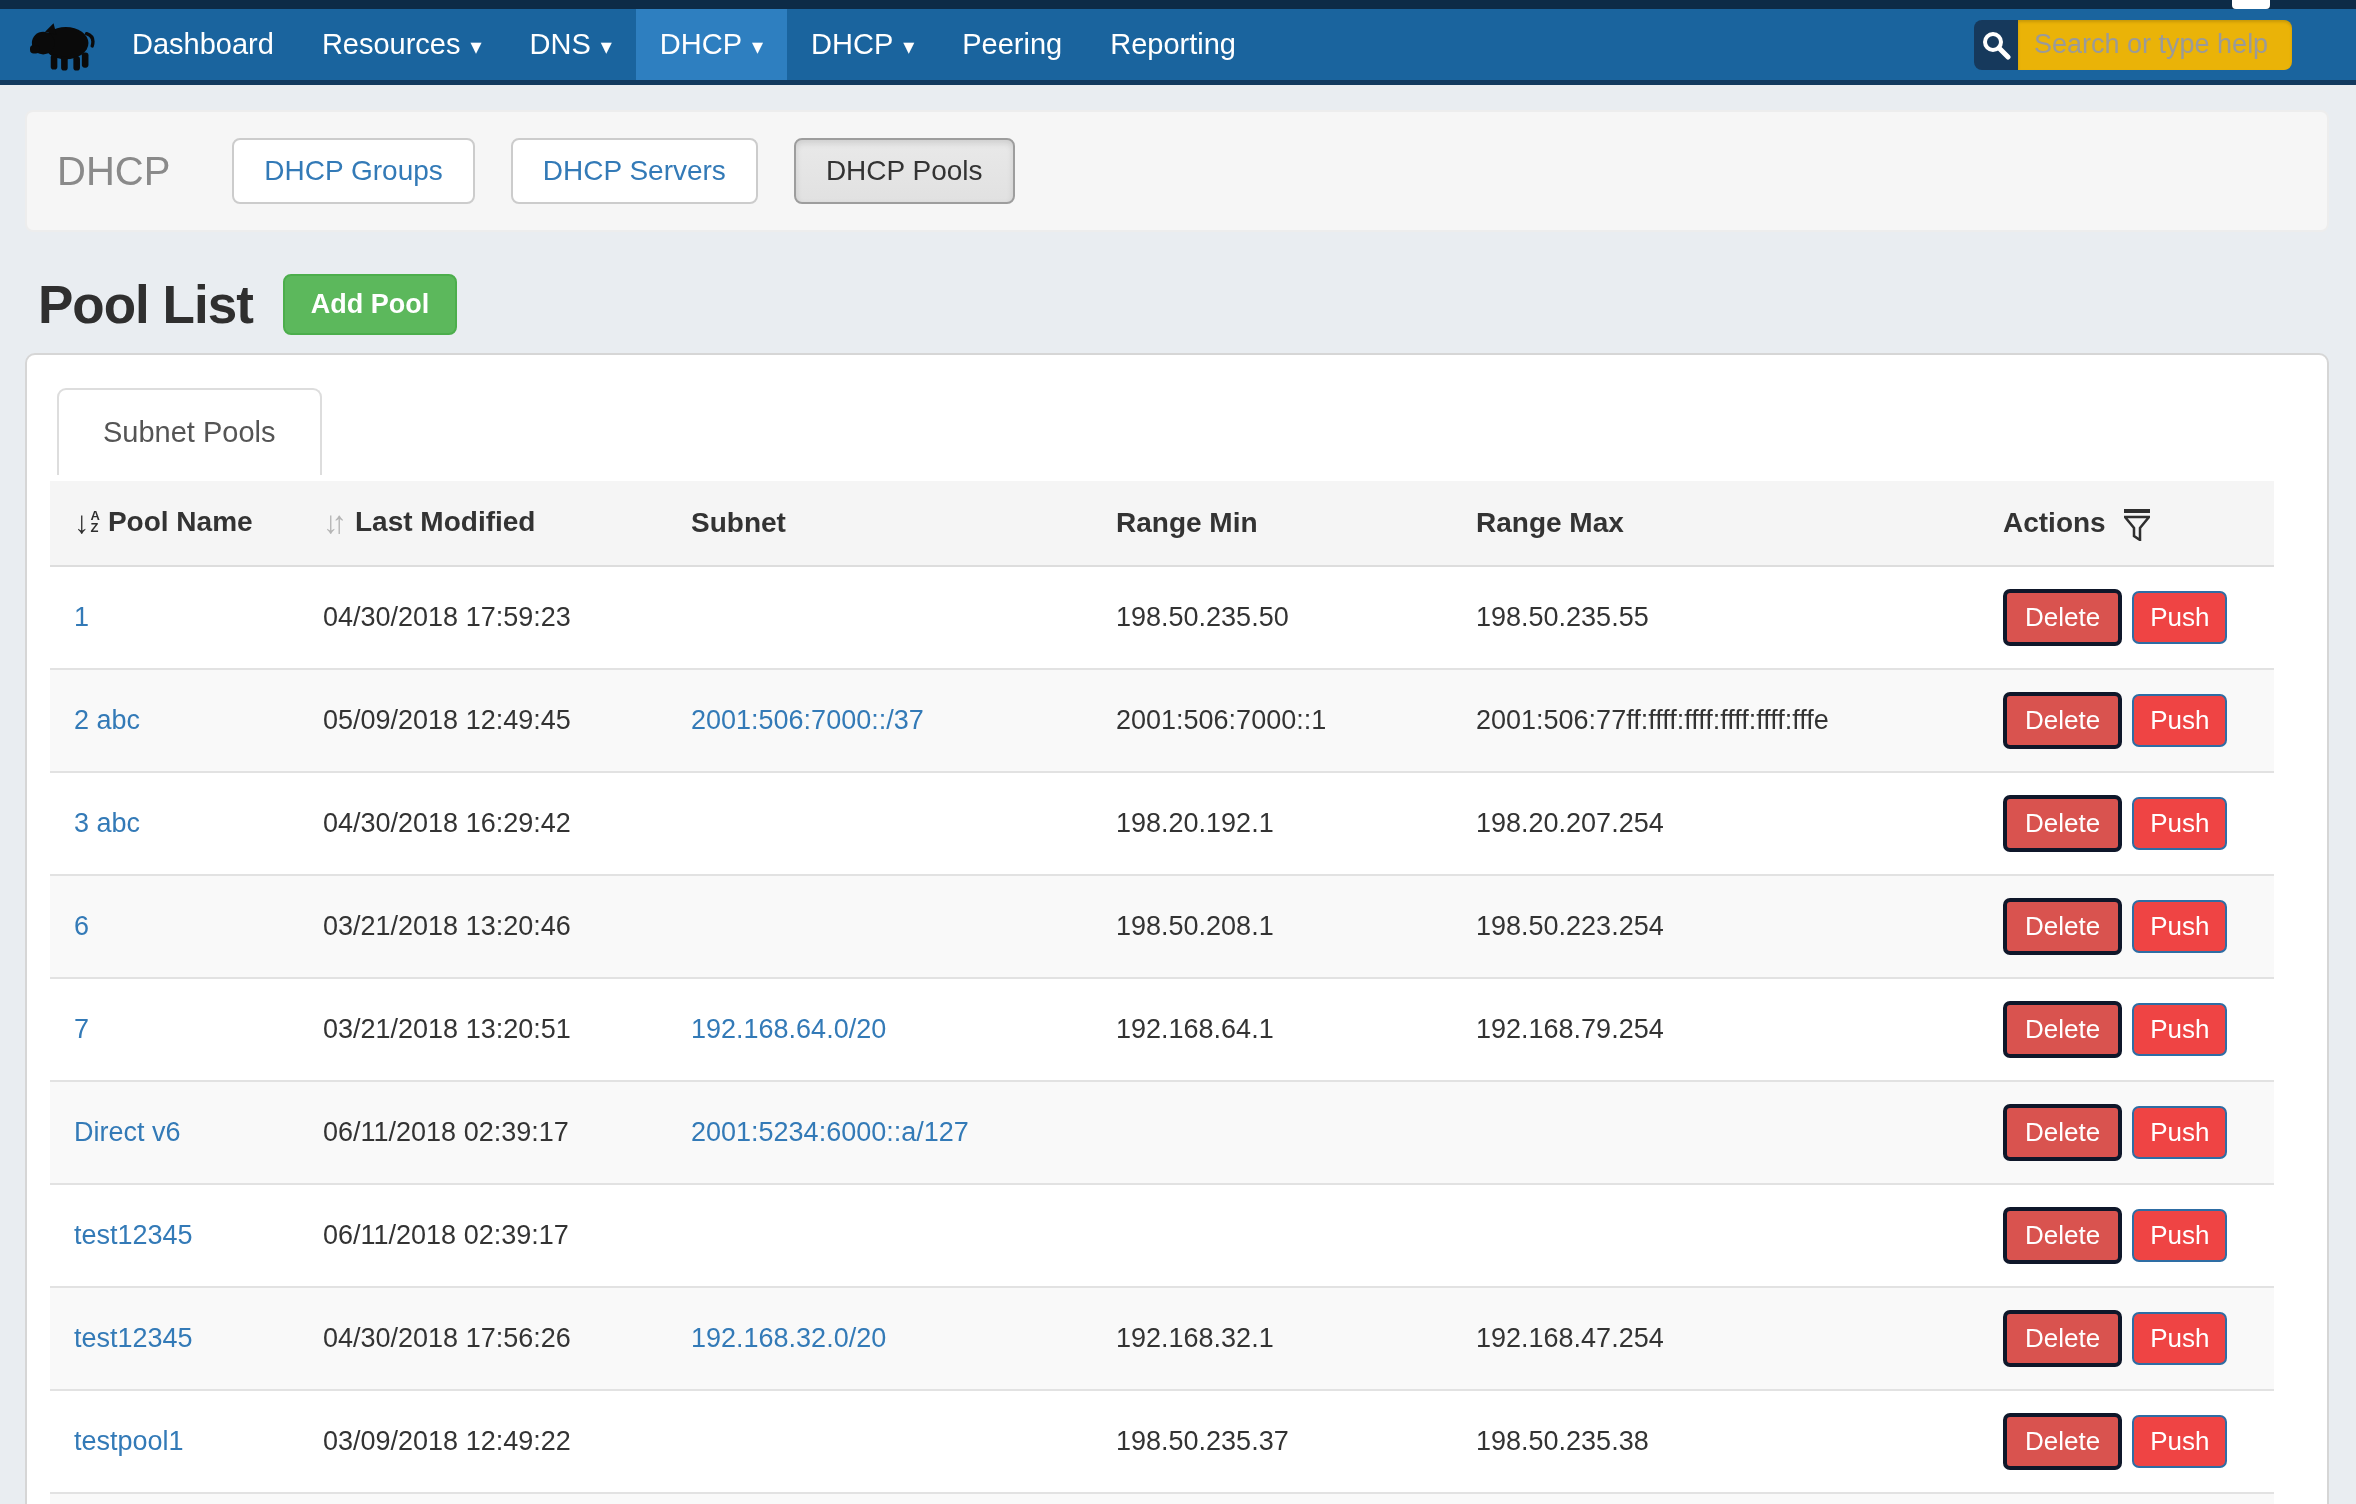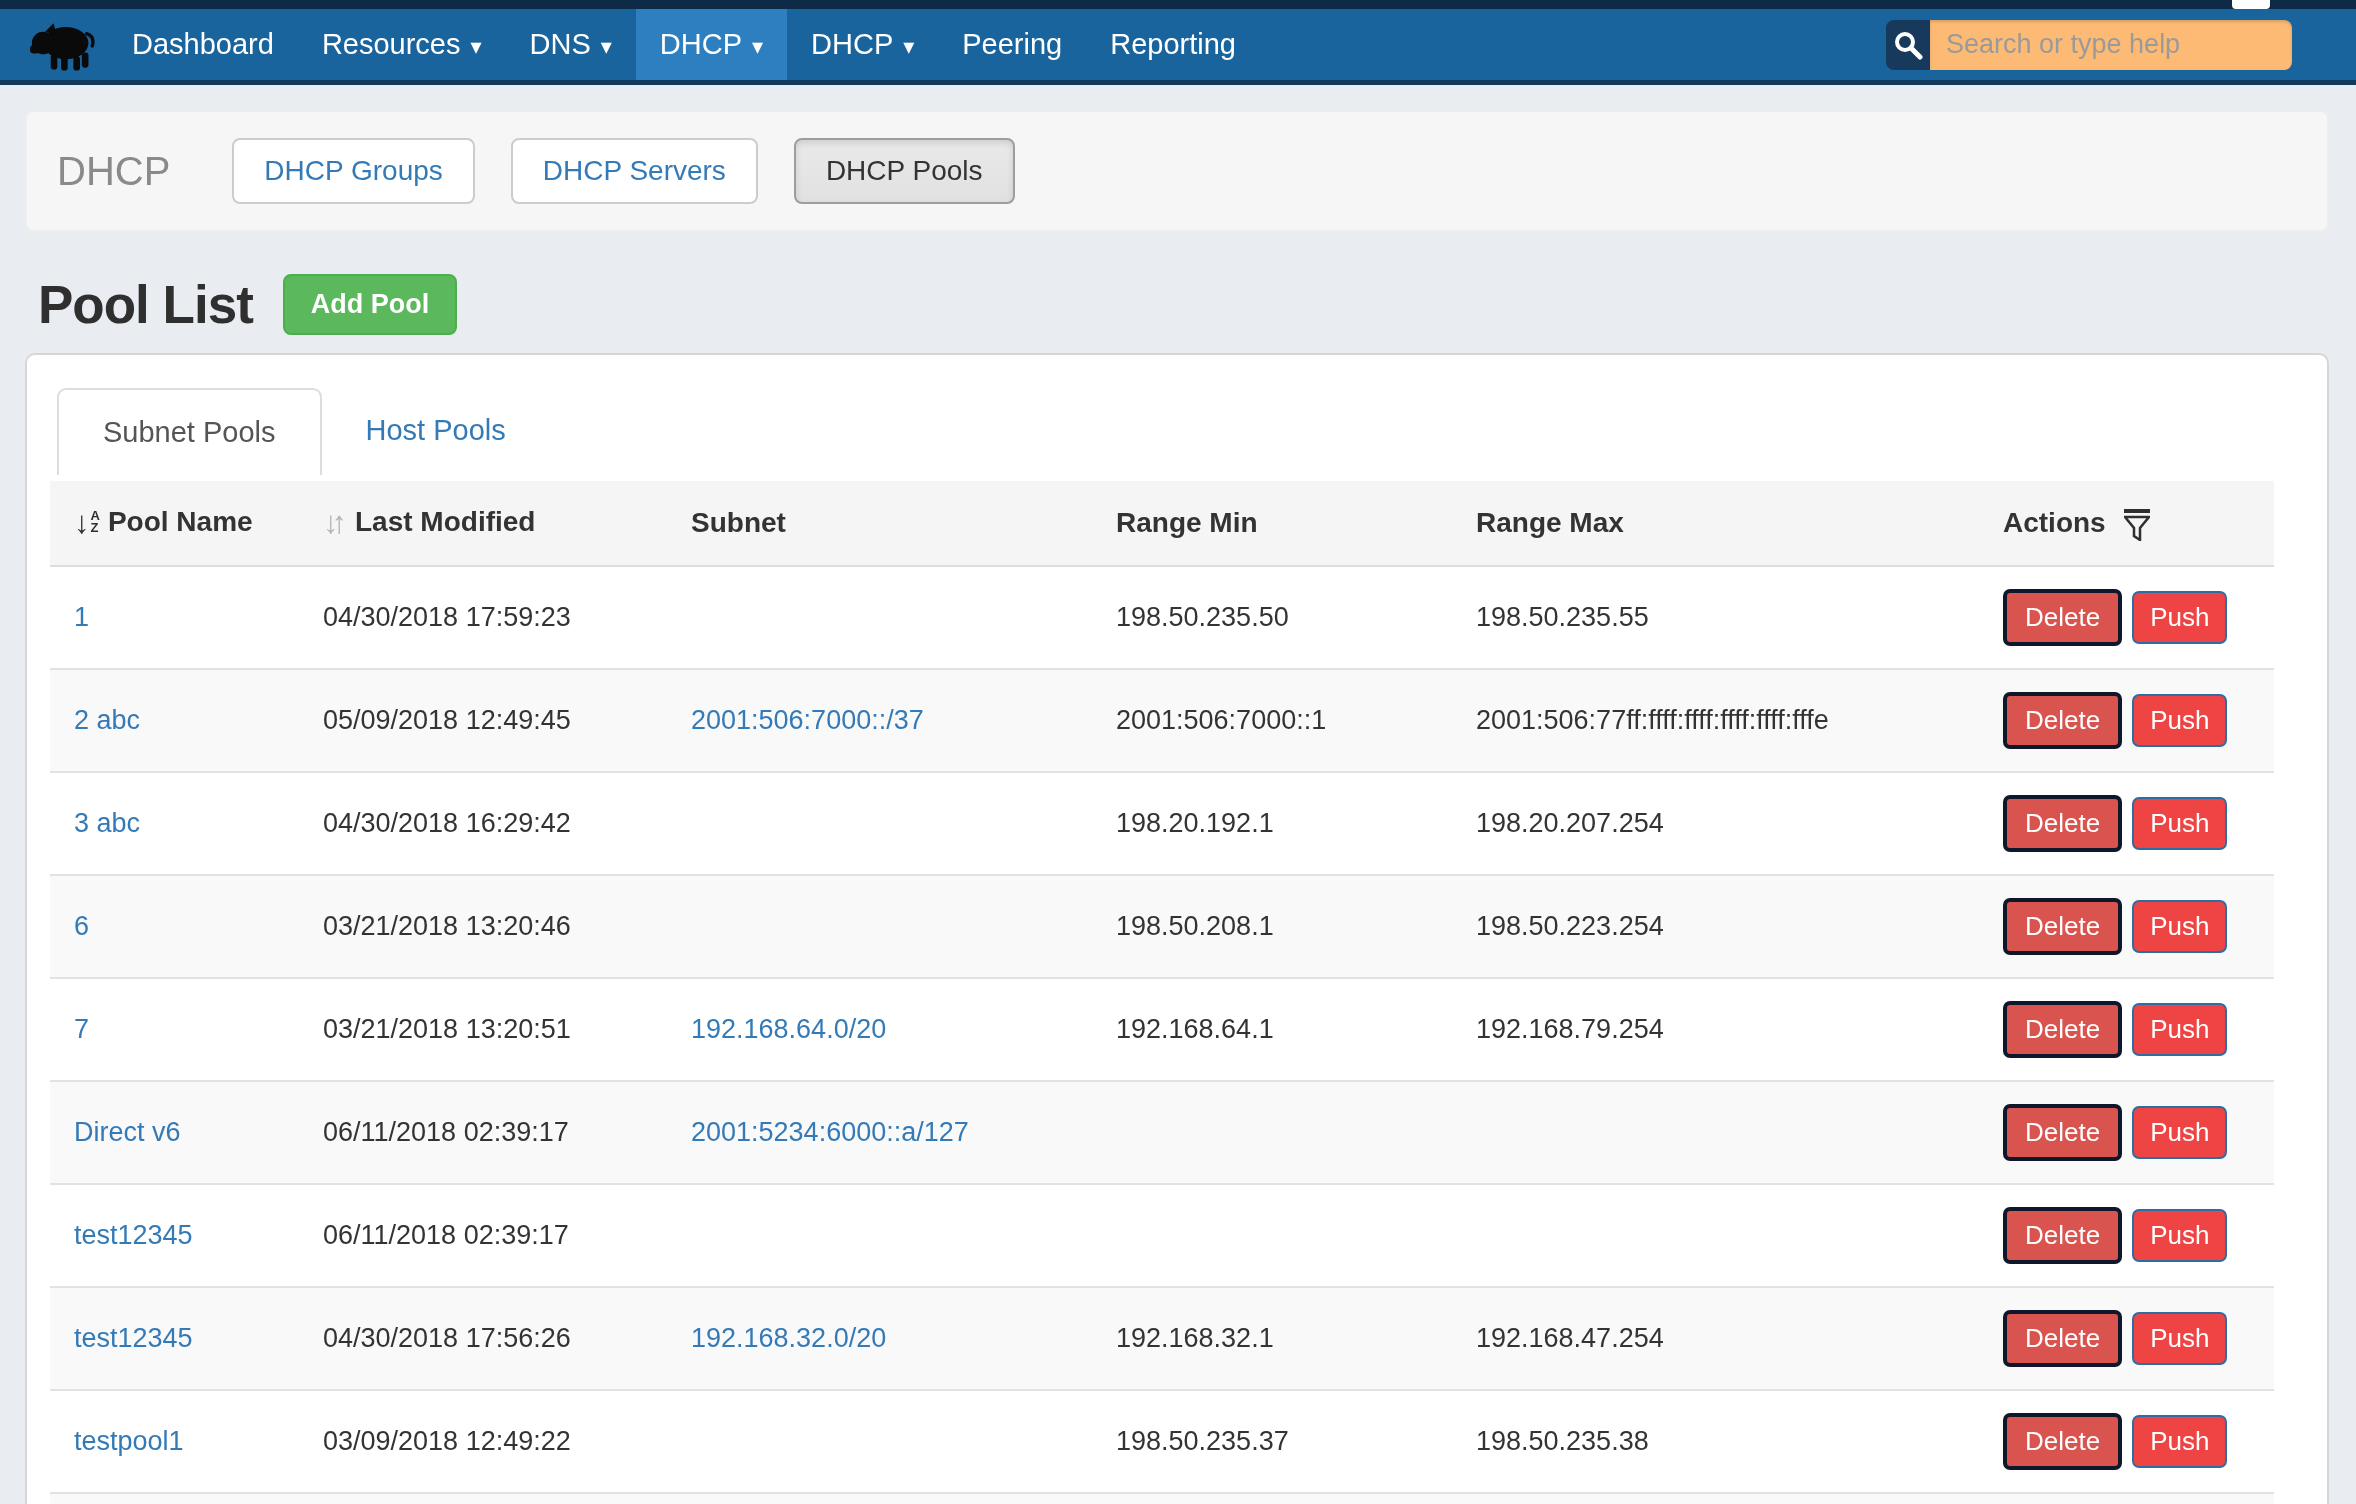--- a/index.html
+++ b/index.html
@@ -23,22 +23,22 @@
     color:#fff; font-size:29px; text-decoration:none; cursor:pointer; white-space:nowrap;
   }
   .nav-item.active { background:#2e7fc0; }
   .caret { font-size:22px; line-height:1; position:relative; top:2px; }
   .nav-search { margin-left:auto; margin-right:64px; display:flex; align-items:center; }
   .search-chip {
     width:44px; height:50px; background:#16395c; border:none;
     border-radius:8px 0 0 8px; display:flex; align-items:center; justify-content:center; cursor:pointer;
   }
   .search-input {
-    width:362px; height:50px; border:none; border-radius:0 8px 8px 0;
-    background:#fdba74; font-size:27px; padding:12px 16px; color:#333; outline:none;
+    width:274px; height:50px; border:none; border-radius:0 8px 8px 0;
+    background:#eab308; font-size:27px; padding:12px 16px; color:#333; outline:none;
     font-family:"Liberation Sans","DejaVu Sans",sans-serif;
     box-shadow:inset 0 2px 3px rgba(0,0,0,.15);
   }
   .search-input::placeholder { color:#9a9a9a; }
   
   .subnav {
     margin:25px 27px 0 25px; height:122px; background:#f6f6f6;
     border:2px solid #ededed; border-radius:8px;
     display:flex; align-items:center; padding-left:30px;
   }
@@ -173,21 +173,20 @@
 </div>
 
 <div class="page-head">
   <h1 class="page-title">Pool List</h1>
   <button class="add-btn">Add Pool</button>
 </div>
 
 <div class="card">
   <div class="tabs">
     <a class="tab active">Subnet Pools</a>
-    <a class="tab inactive">Host Pools</a>
   </div>
 
   <table>
     <colgroup>
       <col style="width:265px">
         <col style="width:368px">
         <col style="width:425px">
       <col style="width:360px">
         <col style="width:527px">
         <col style="width:279px">

